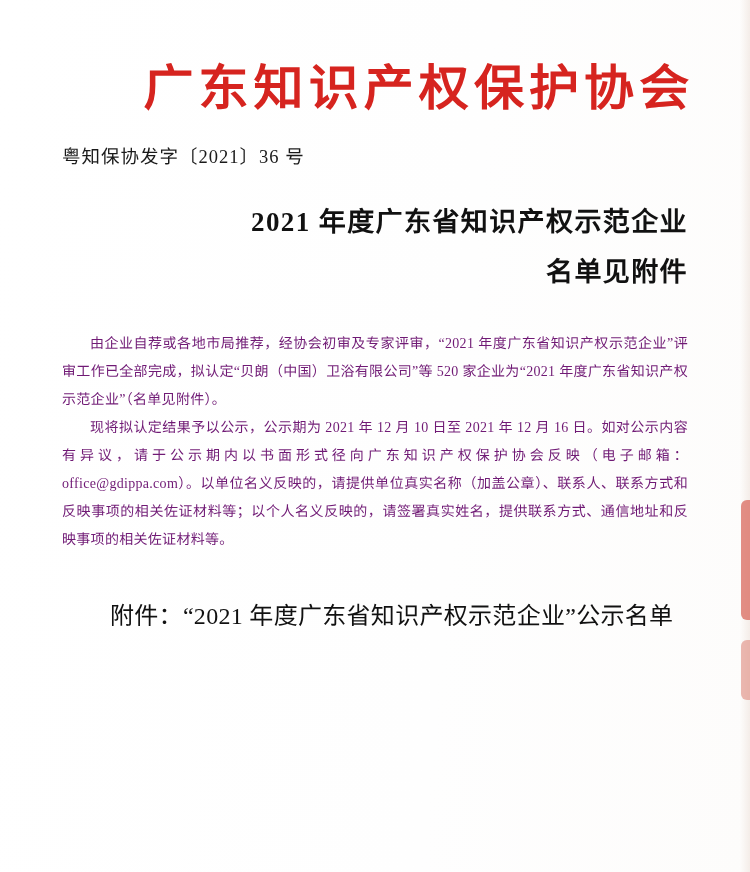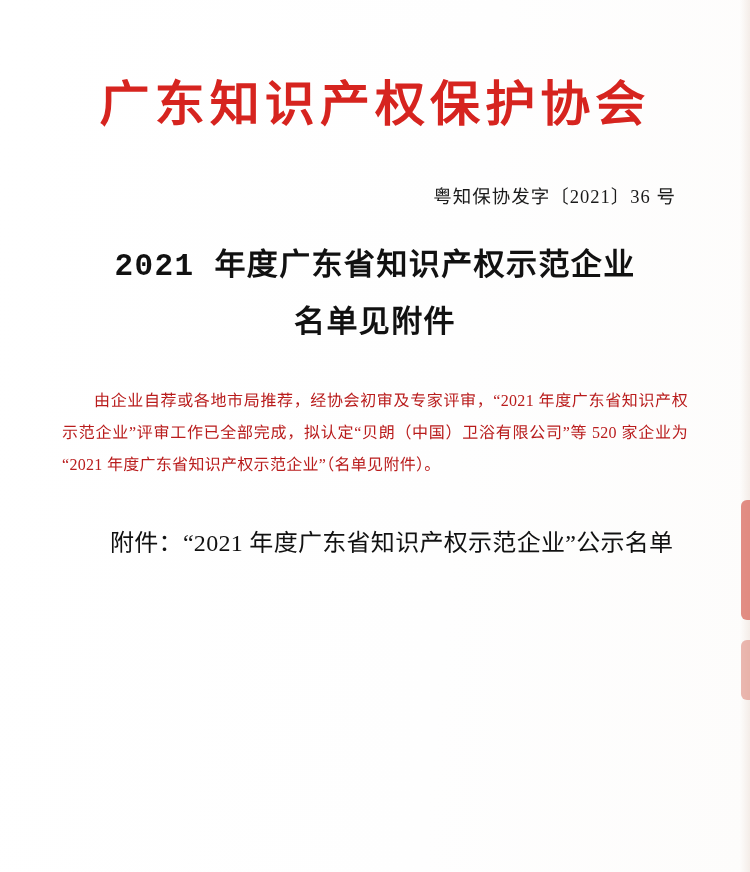--- a/index.html
+++ b/index.html
@@ -50,64 +50,62 @@
   .content {
     position: relative;
     width: 750px;
     height: 872px;
     box-sizing: border-box;
     padding: 0 62px;
   }
 
   
   .letterhead {
-    margin-top: 78px;
-    text-align: center;
+    margin-top: 62px;
+    text-align: right;
   }
   .letterhead-title {
     color: #d6241f;
     font-family: "DejaVu Serif", "Liberation Serif", serif;
     font-weight: bold;
     font-size: 49px;
     letter-spacing: 5px;
     line-height: 1.1;
     white-space: nowrap;
     transform: scaleX(1.02);
   }
 
   .doc-number {
-    margin-top: 50px;
-    text-align: right;
+    margin-top: 26px;
     font-size: 18.5px;
     color: #1a1a1a;
     letter-spacing: 1px;
     padding-right: 12px;
   }
 
   
   .headline {
     margin-top: 30px;
-    text-align: center;
+    text-align: right;
     font-weight: bold;
-    font-size: 31px;
+    font-size: 27px;
     line-height: 1.85;
     letter-spacing: 1.4px;
     color: #111;
-    font-family: Liberation Mono, monospace;
   }
   .headline-line {
     display: block;
   }
 
   
   .body-text {
     margin-top: 32px;
-    font-size: 16px;
+    font-size: 14px;
     line-height: 2.0;
-    color: #b91c1c;
+    color: #701a75;
     text-align: justify;
     text-justify: inter-ideograph;
     letter-spacing: 0.3px;
     font-family: Liberation Serif, serif;
   }
   .para {
     margin: 0 0 4px 0;
     text-indent: 2em;
   }
   .para.tight {
@@ -138,17 +136,18 @@
 
   <div class="doc-number">粤知保协发字〔2021〕36 号</div>
 
   <h1 class="headline">
     <span class="headline-line">2021 年度广东省知识产权示范企业</span>
     <span class="headline-line">名单见附件</span>
   </h1>
 
   <section class="body-text">
     <p class="para tight">由企业自荐或各地市局推荐，经协会初审及专家评审，“2021 年度广东省知识产权示范企业”评审工作已全部完成，拟认定“贝朗（中国）卫浴有限公司”等 520 家企业为“2021 年度广东省知识产权示范企业”（名单见附件）。</p>
+    <p class="para">现将拟认定结果予以公示，公示期为 2021 年 12 月 10 日至 2021 年 12 月 16 日。如对公示内容有异议，请于公示期内以书面形式径向广东知识产权保护协会反映（电子邮箱：office@gdippa.com）。以单位名义反映的，请提供单位真实名称（加盖公章）、联系人、联系方式和反映事项的相关佐证材料等；以个人名义反映的，请签署真实姓名，提供联系方式、通信地址和反映事项的相关佐证材料等。</p>
   </section>
 
   <div class="attachment">附件：“2021 年度广东省知识产权示范企业”公示名单</div>
 
 </div>
 
 </body></html>

